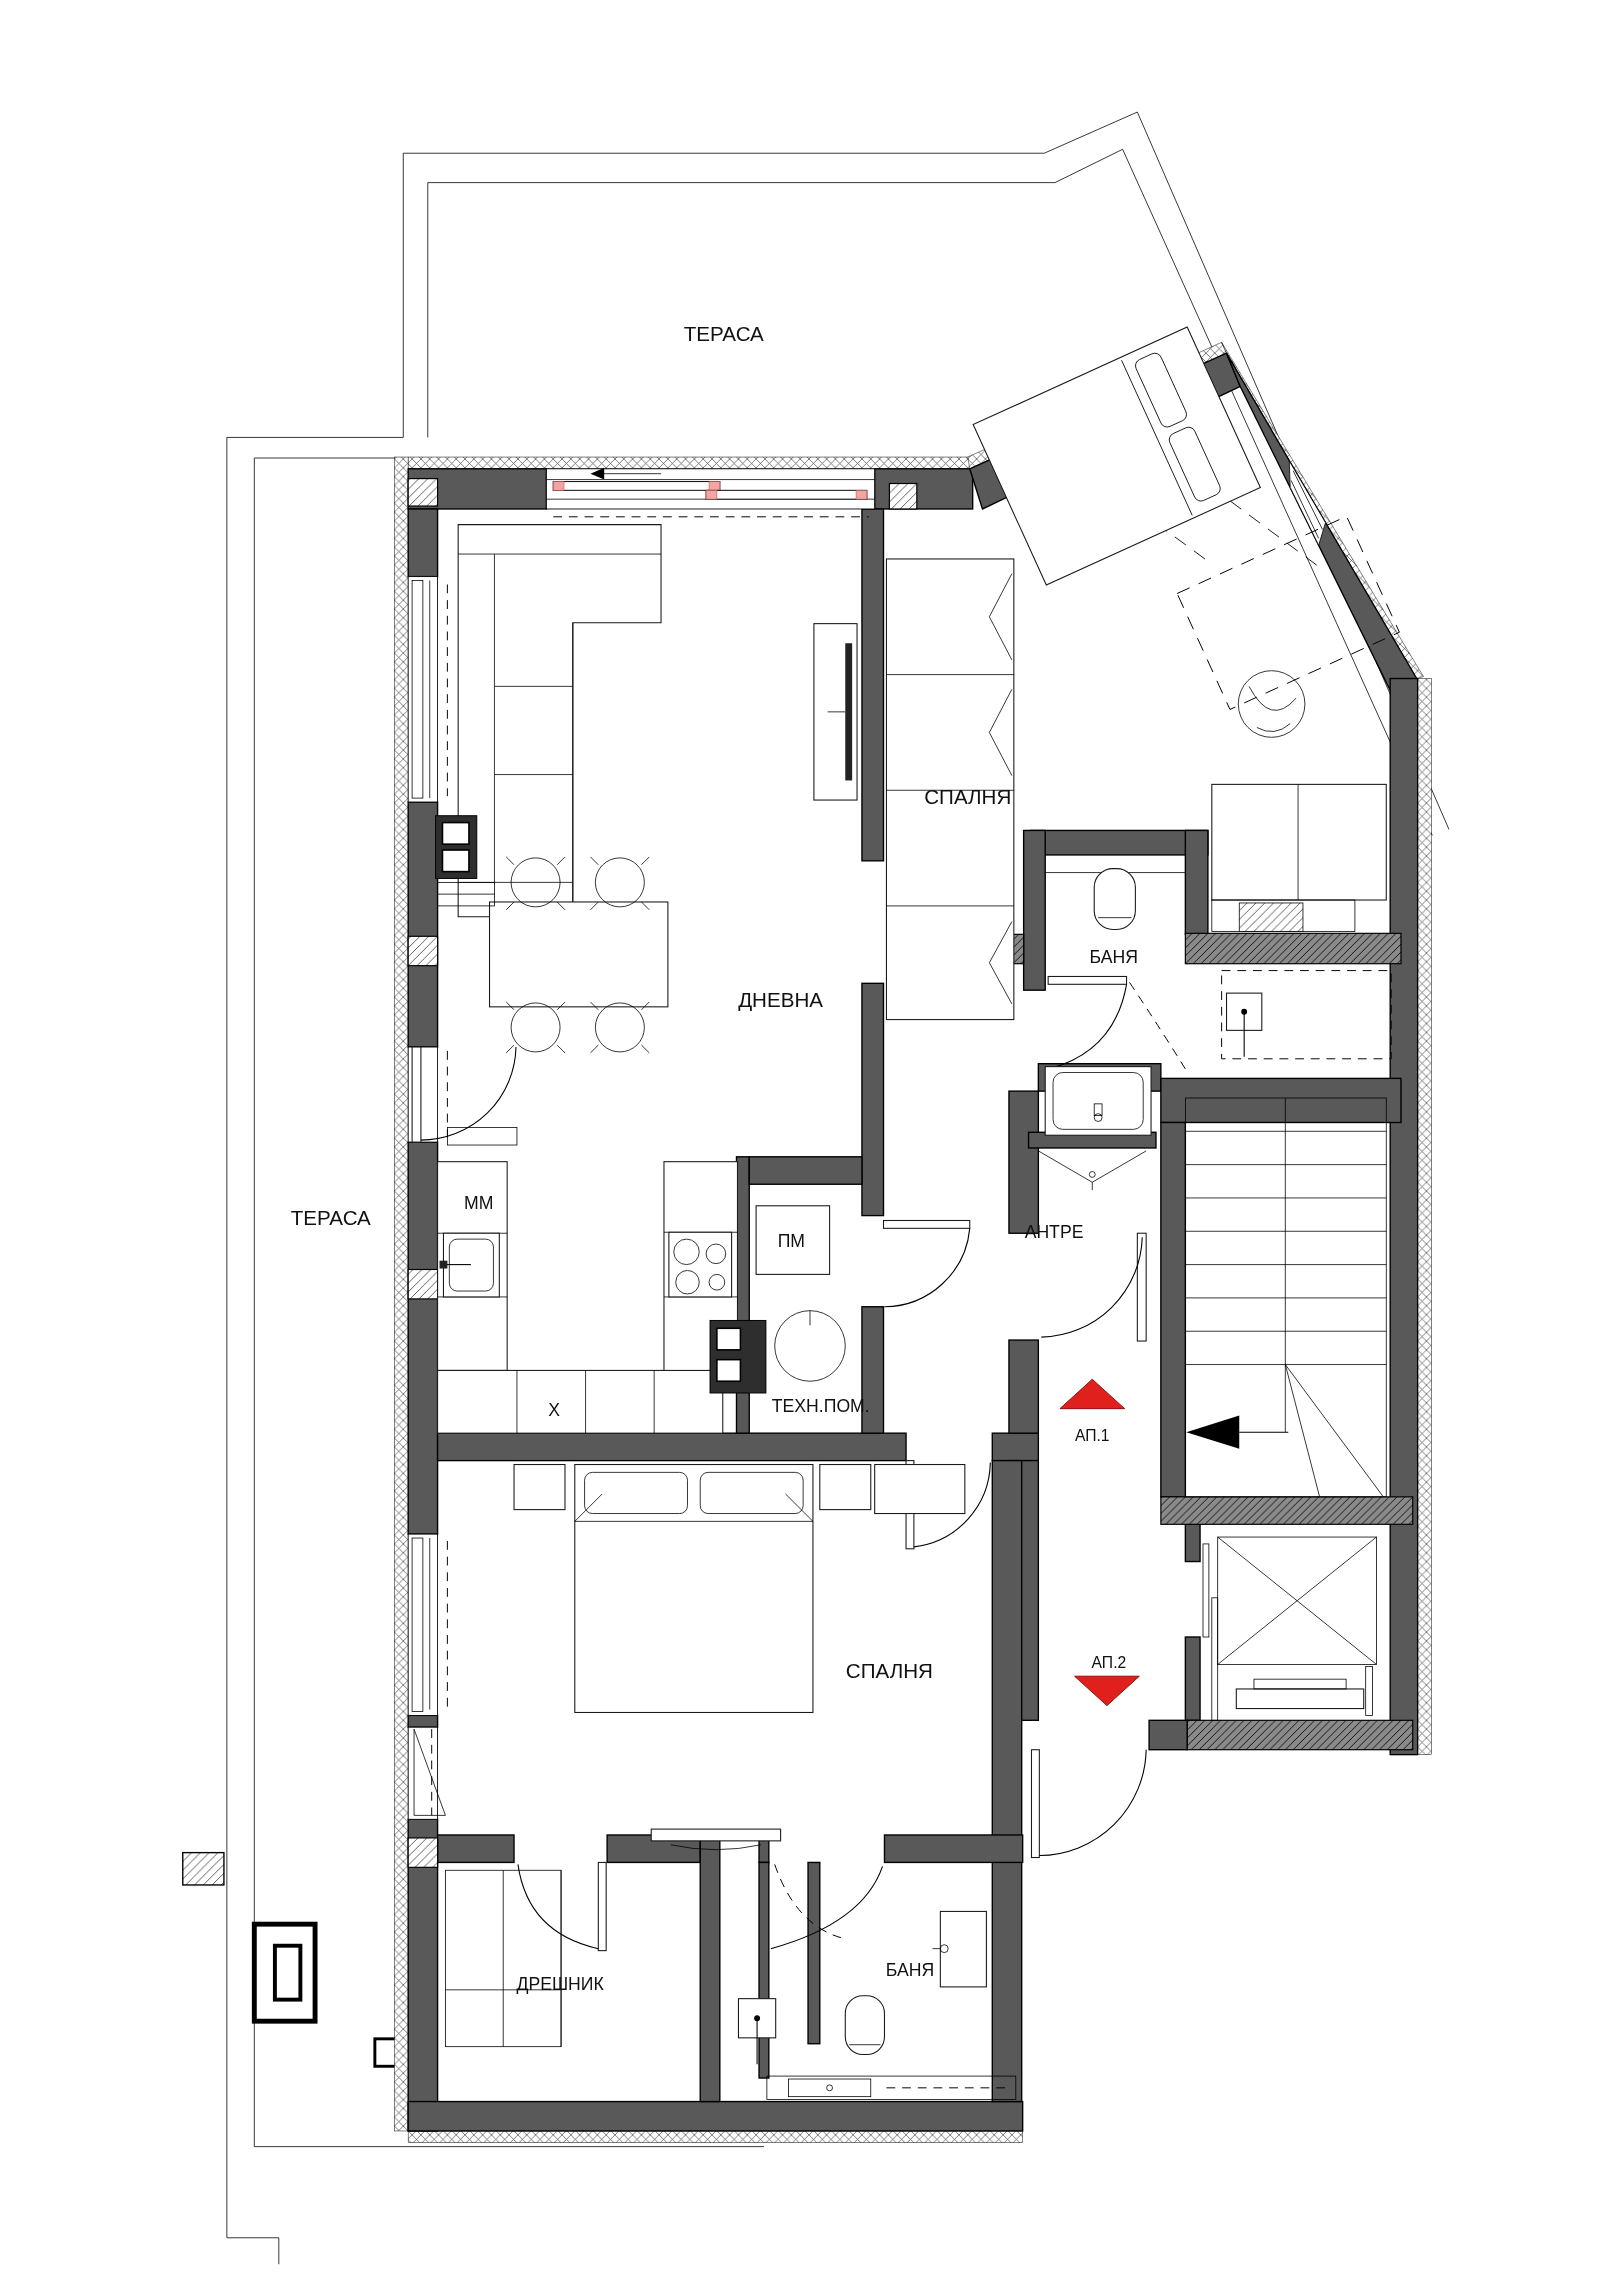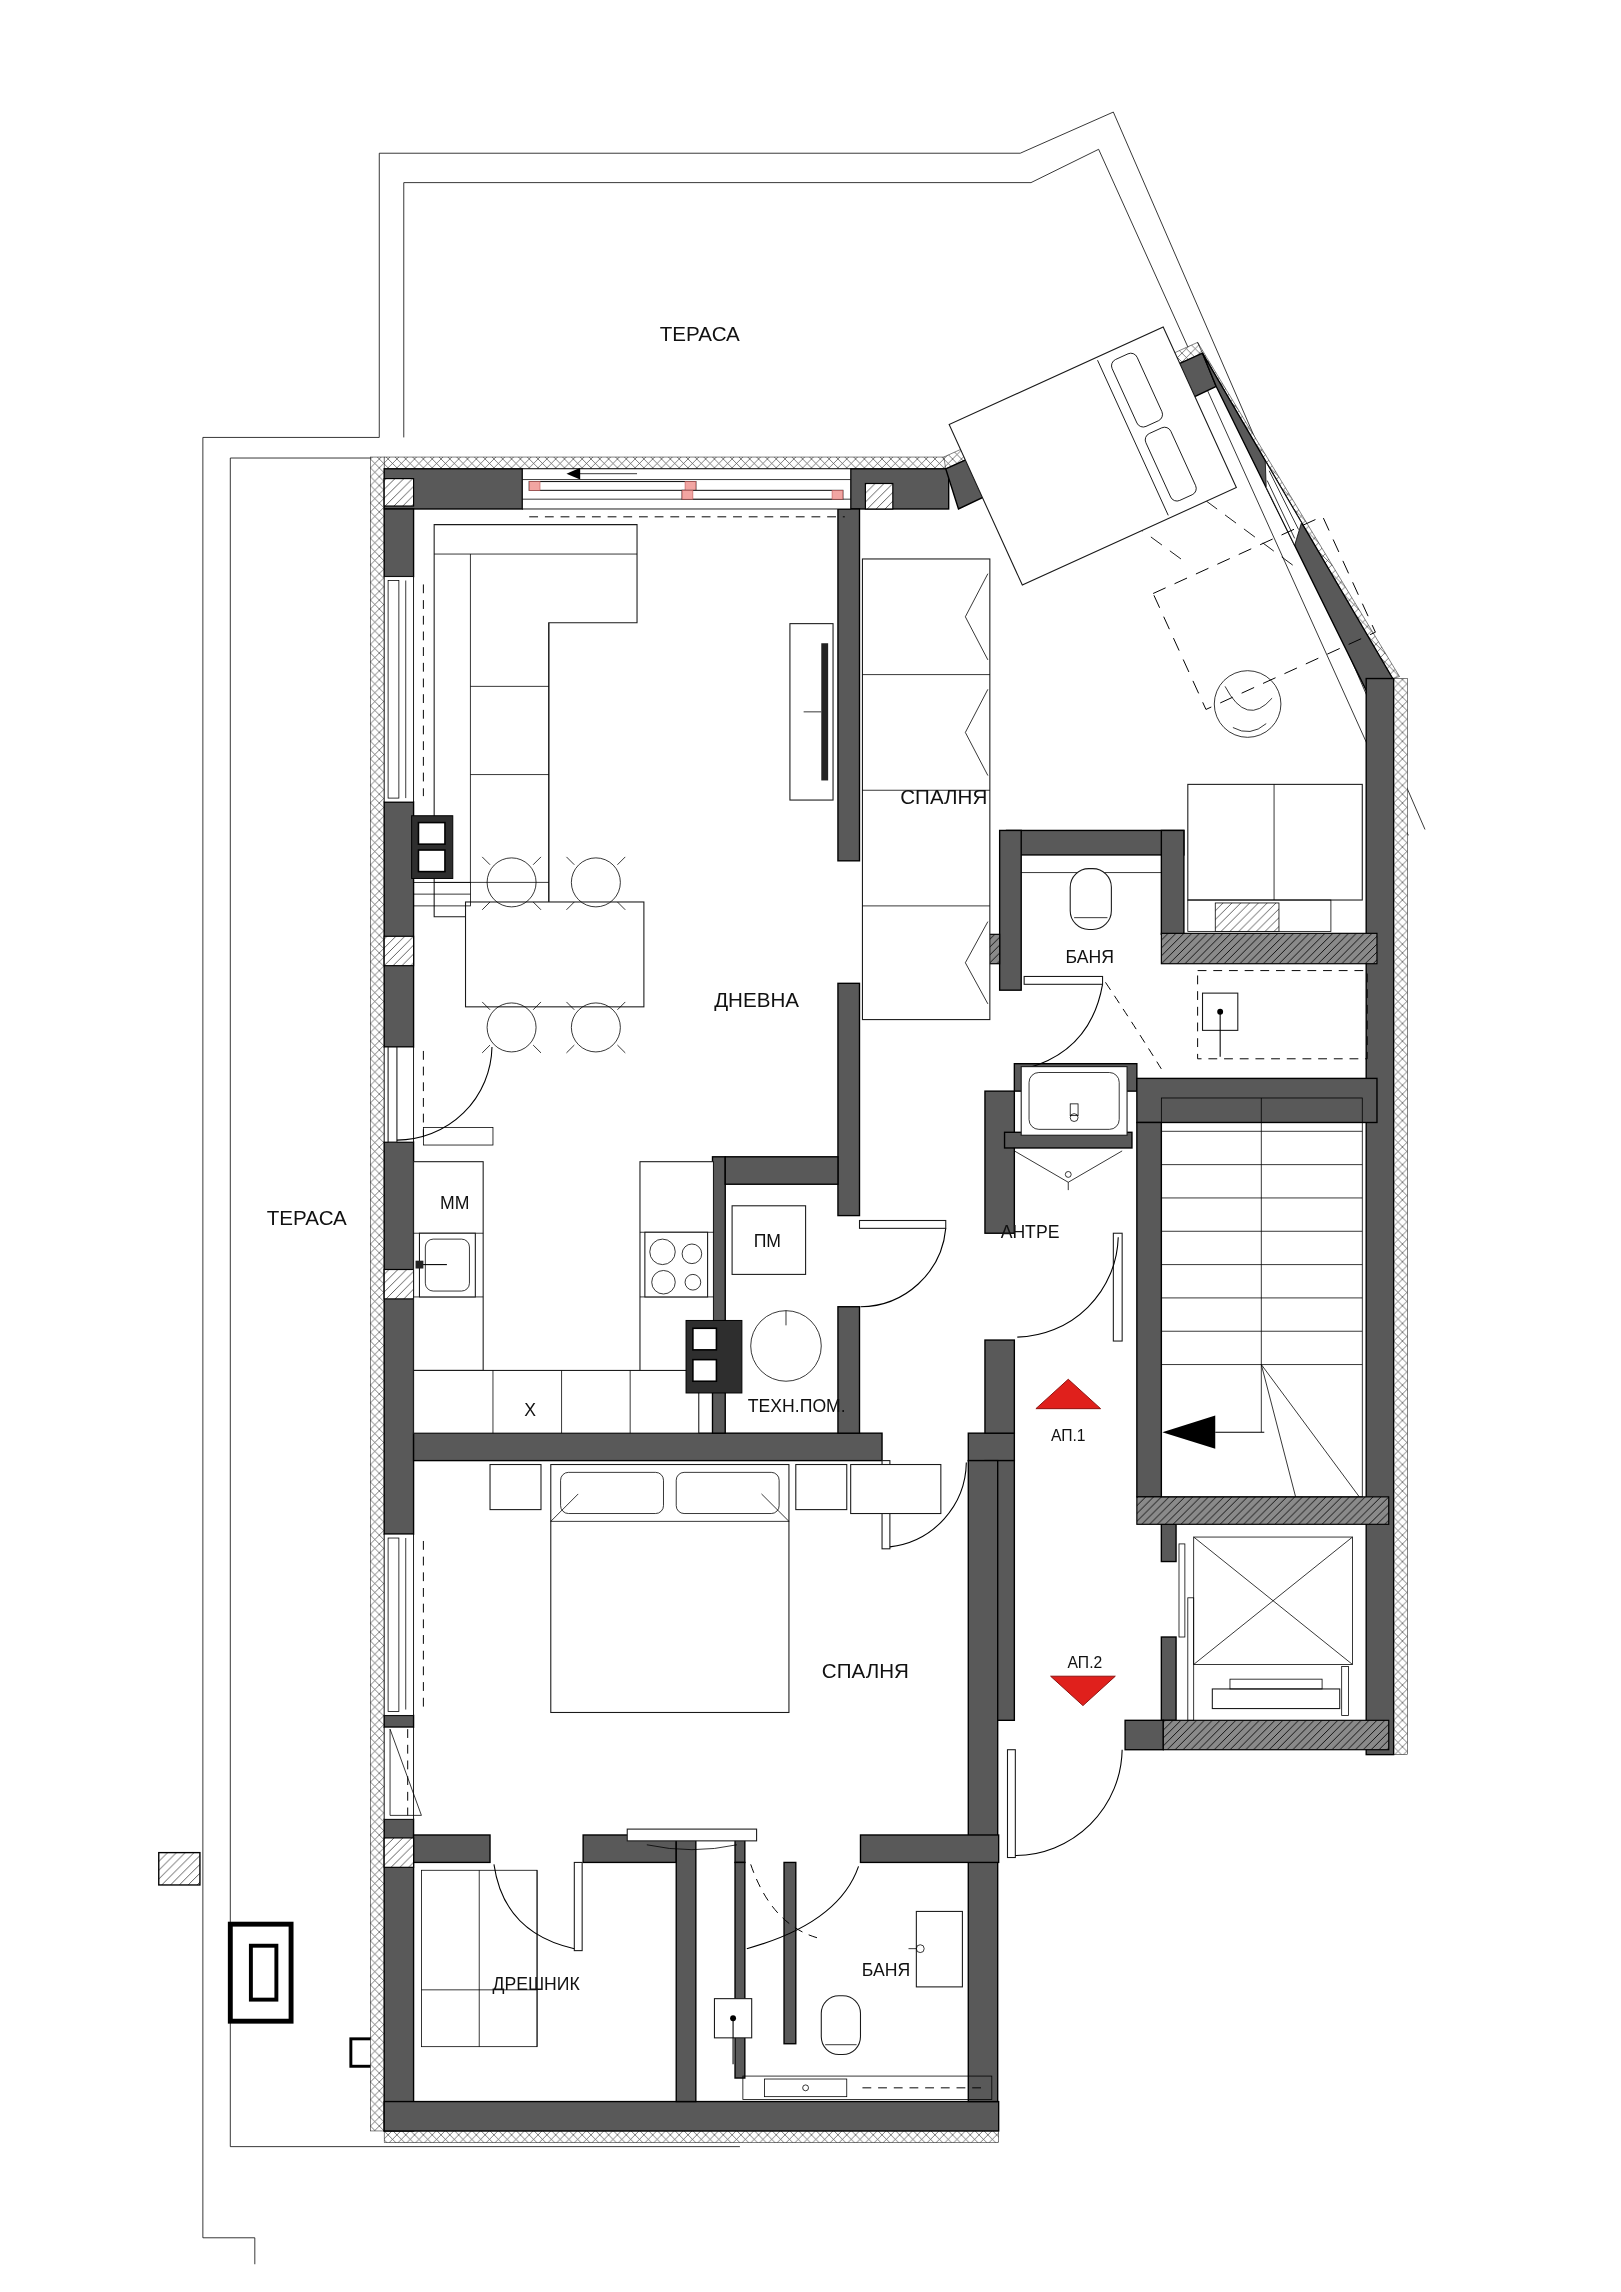--- a/index.html
+++ b/index.html
@@ -2,21 +2,21 @@
 <html style="--wall: #595959; --red: #e0201c; --pink: #f2a5a2;"><head>
 <meta charset="utf-8">
 <style>
   :root{
     --wall:#595959;
     --red:#e0201c;
     --pink:#f2a5a2;
     --ink:#111111;
   }
   html,body{margin:0;padding:0;background:#ffffff;}
-  .page{width:1517px;height:2293px;position:relative;background:#fff;}
+  .page{width:1517px;height:2293px;position:relative;background:#fff;padding-left:24px;}
   svg{display:block}
   .wall{fill:var(--wall);stroke:#000;stroke-width:1.4}
   .ln{fill:none;stroke:#000;stroke-width:1.1}
   .thin{fill:none;stroke:#000;stroke-width:0.8}
   .furn{fill:#ffffff;stroke:#1a1a1a;stroke-width:1.1}
   .dk{fill:#2e2e2e;stroke:#000;stroke-width:1}
   .wsq{fill:#ffffff;stroke:#000;stroke-width:1.6}
   .dash{fill:none;stroke:#000;stroke-width:1;stroke-dasharray:9 7}
   .dash2{fill:none;stroke:#000;stroke-width:0.9;stroke-dasharray:14 10}
   .lbl{font-family:"Liberation Sans",sans-serif;font-size:21px;fill:var(--ink);text-anchor:middle}

